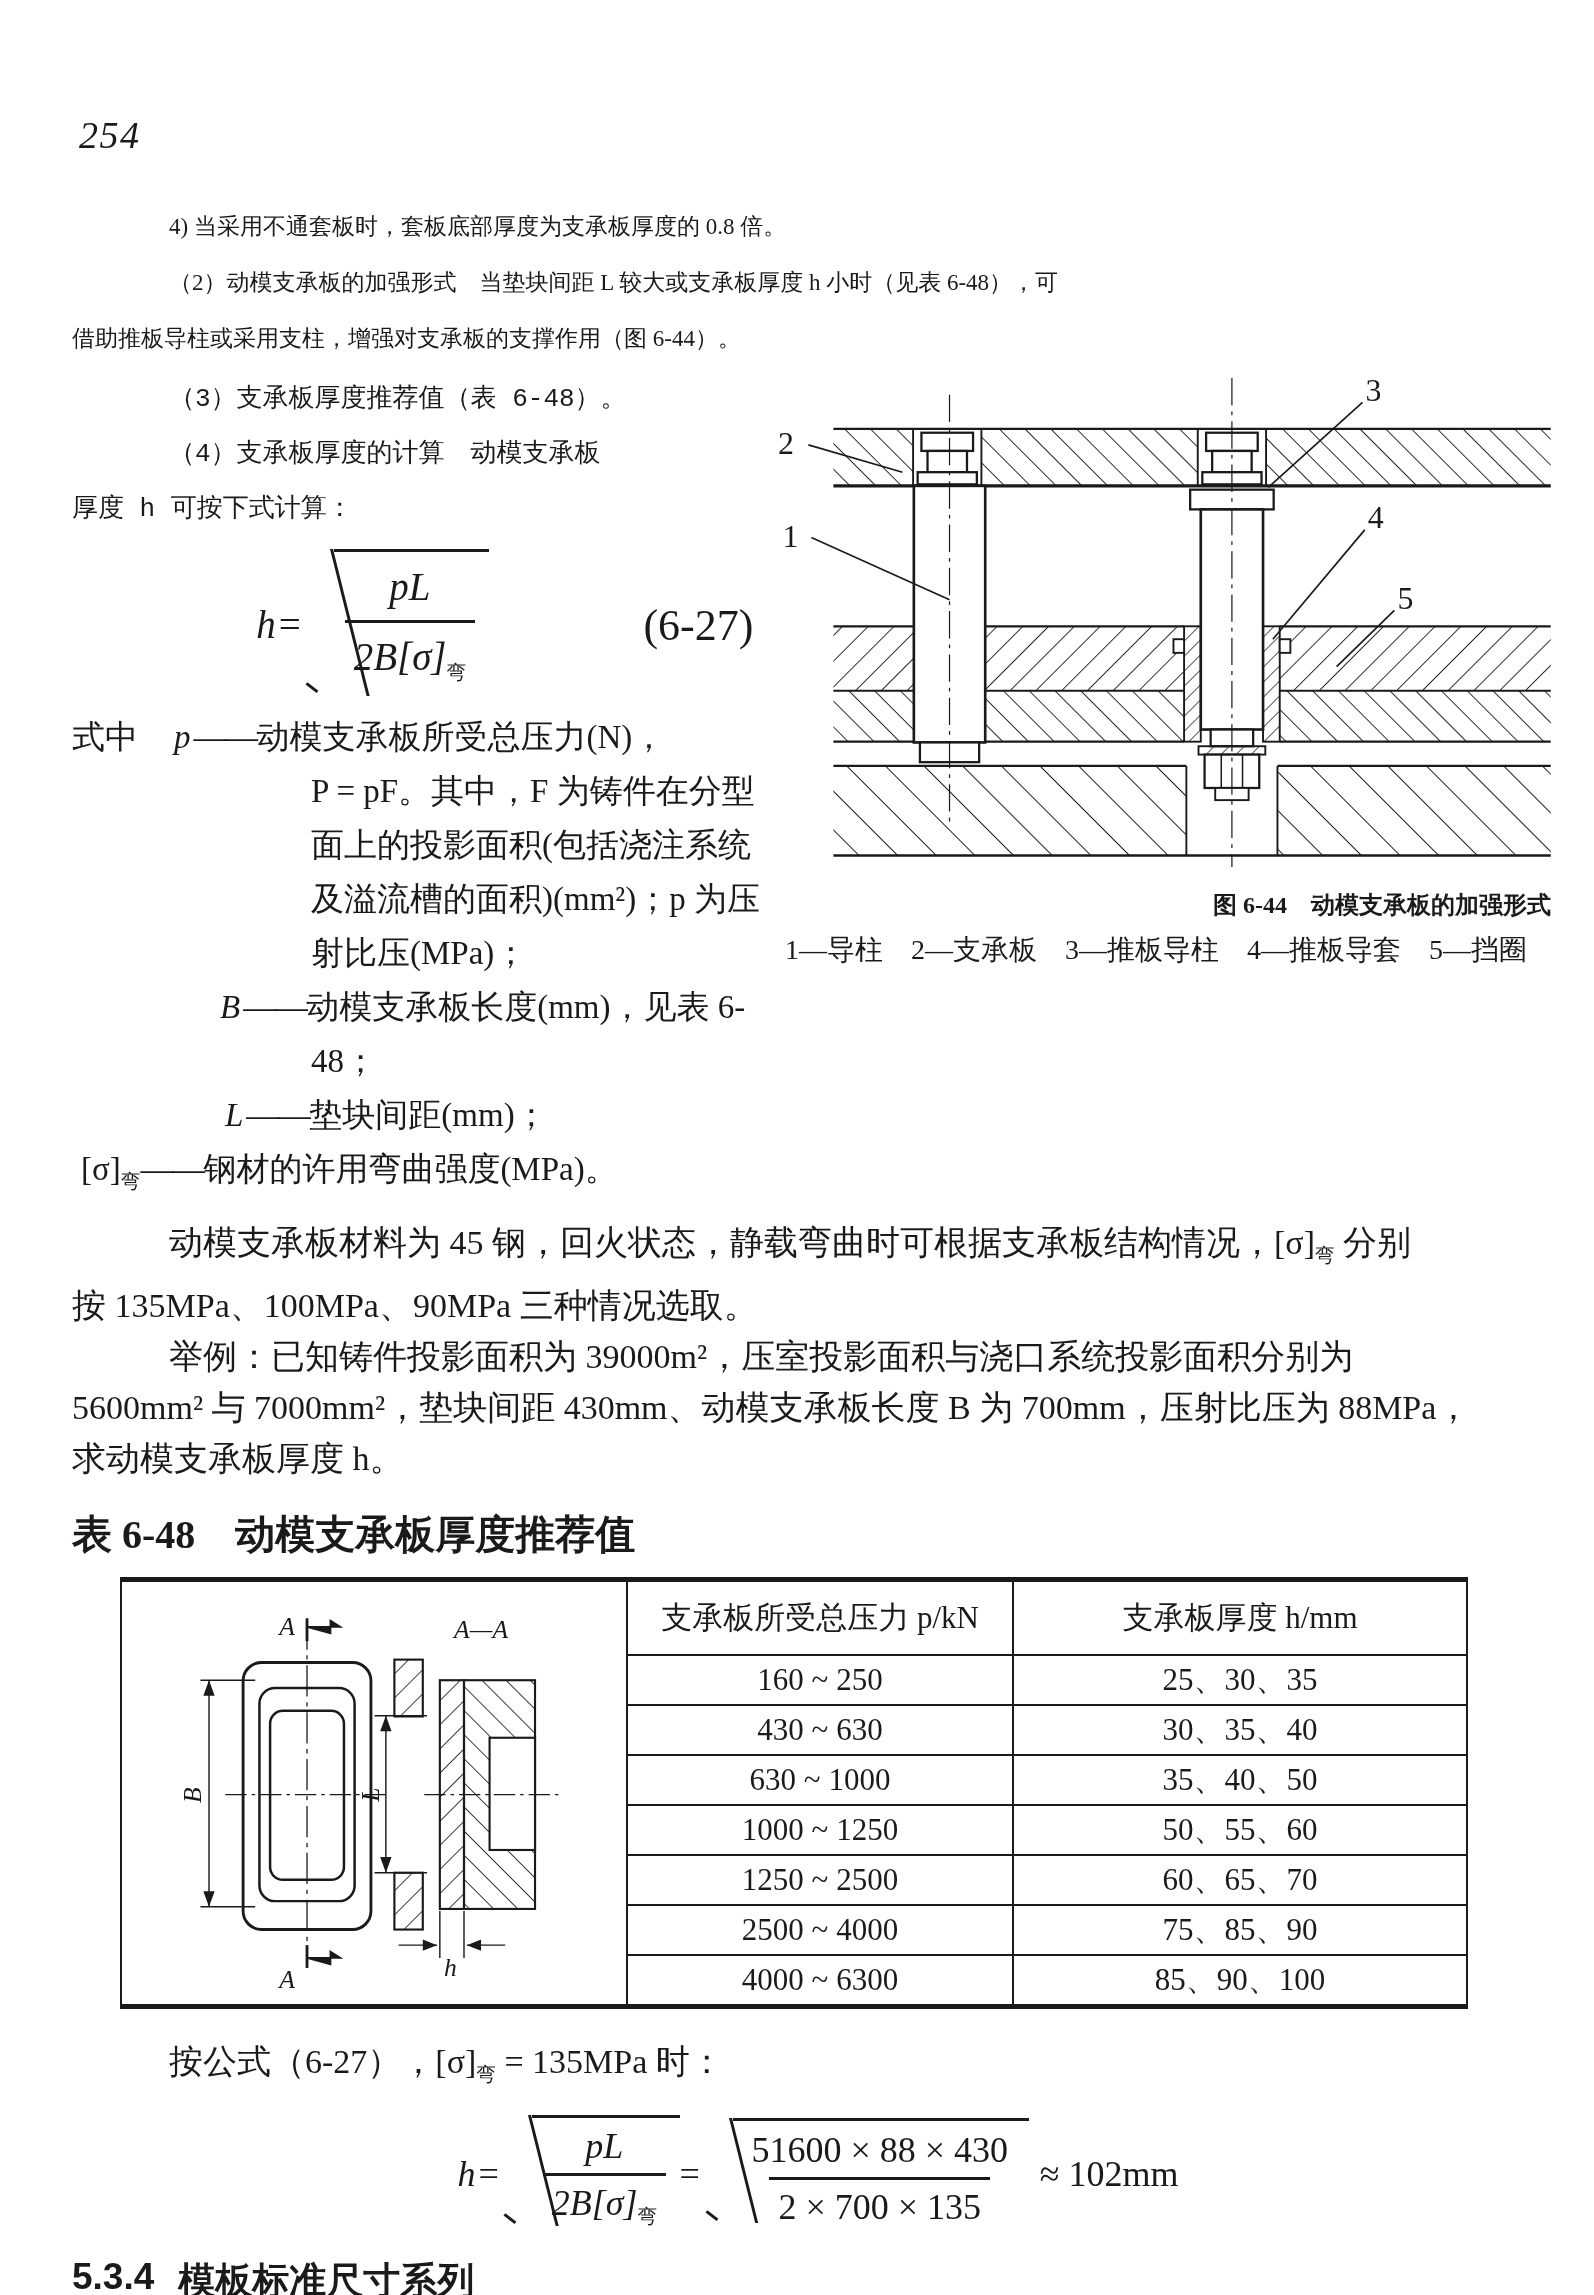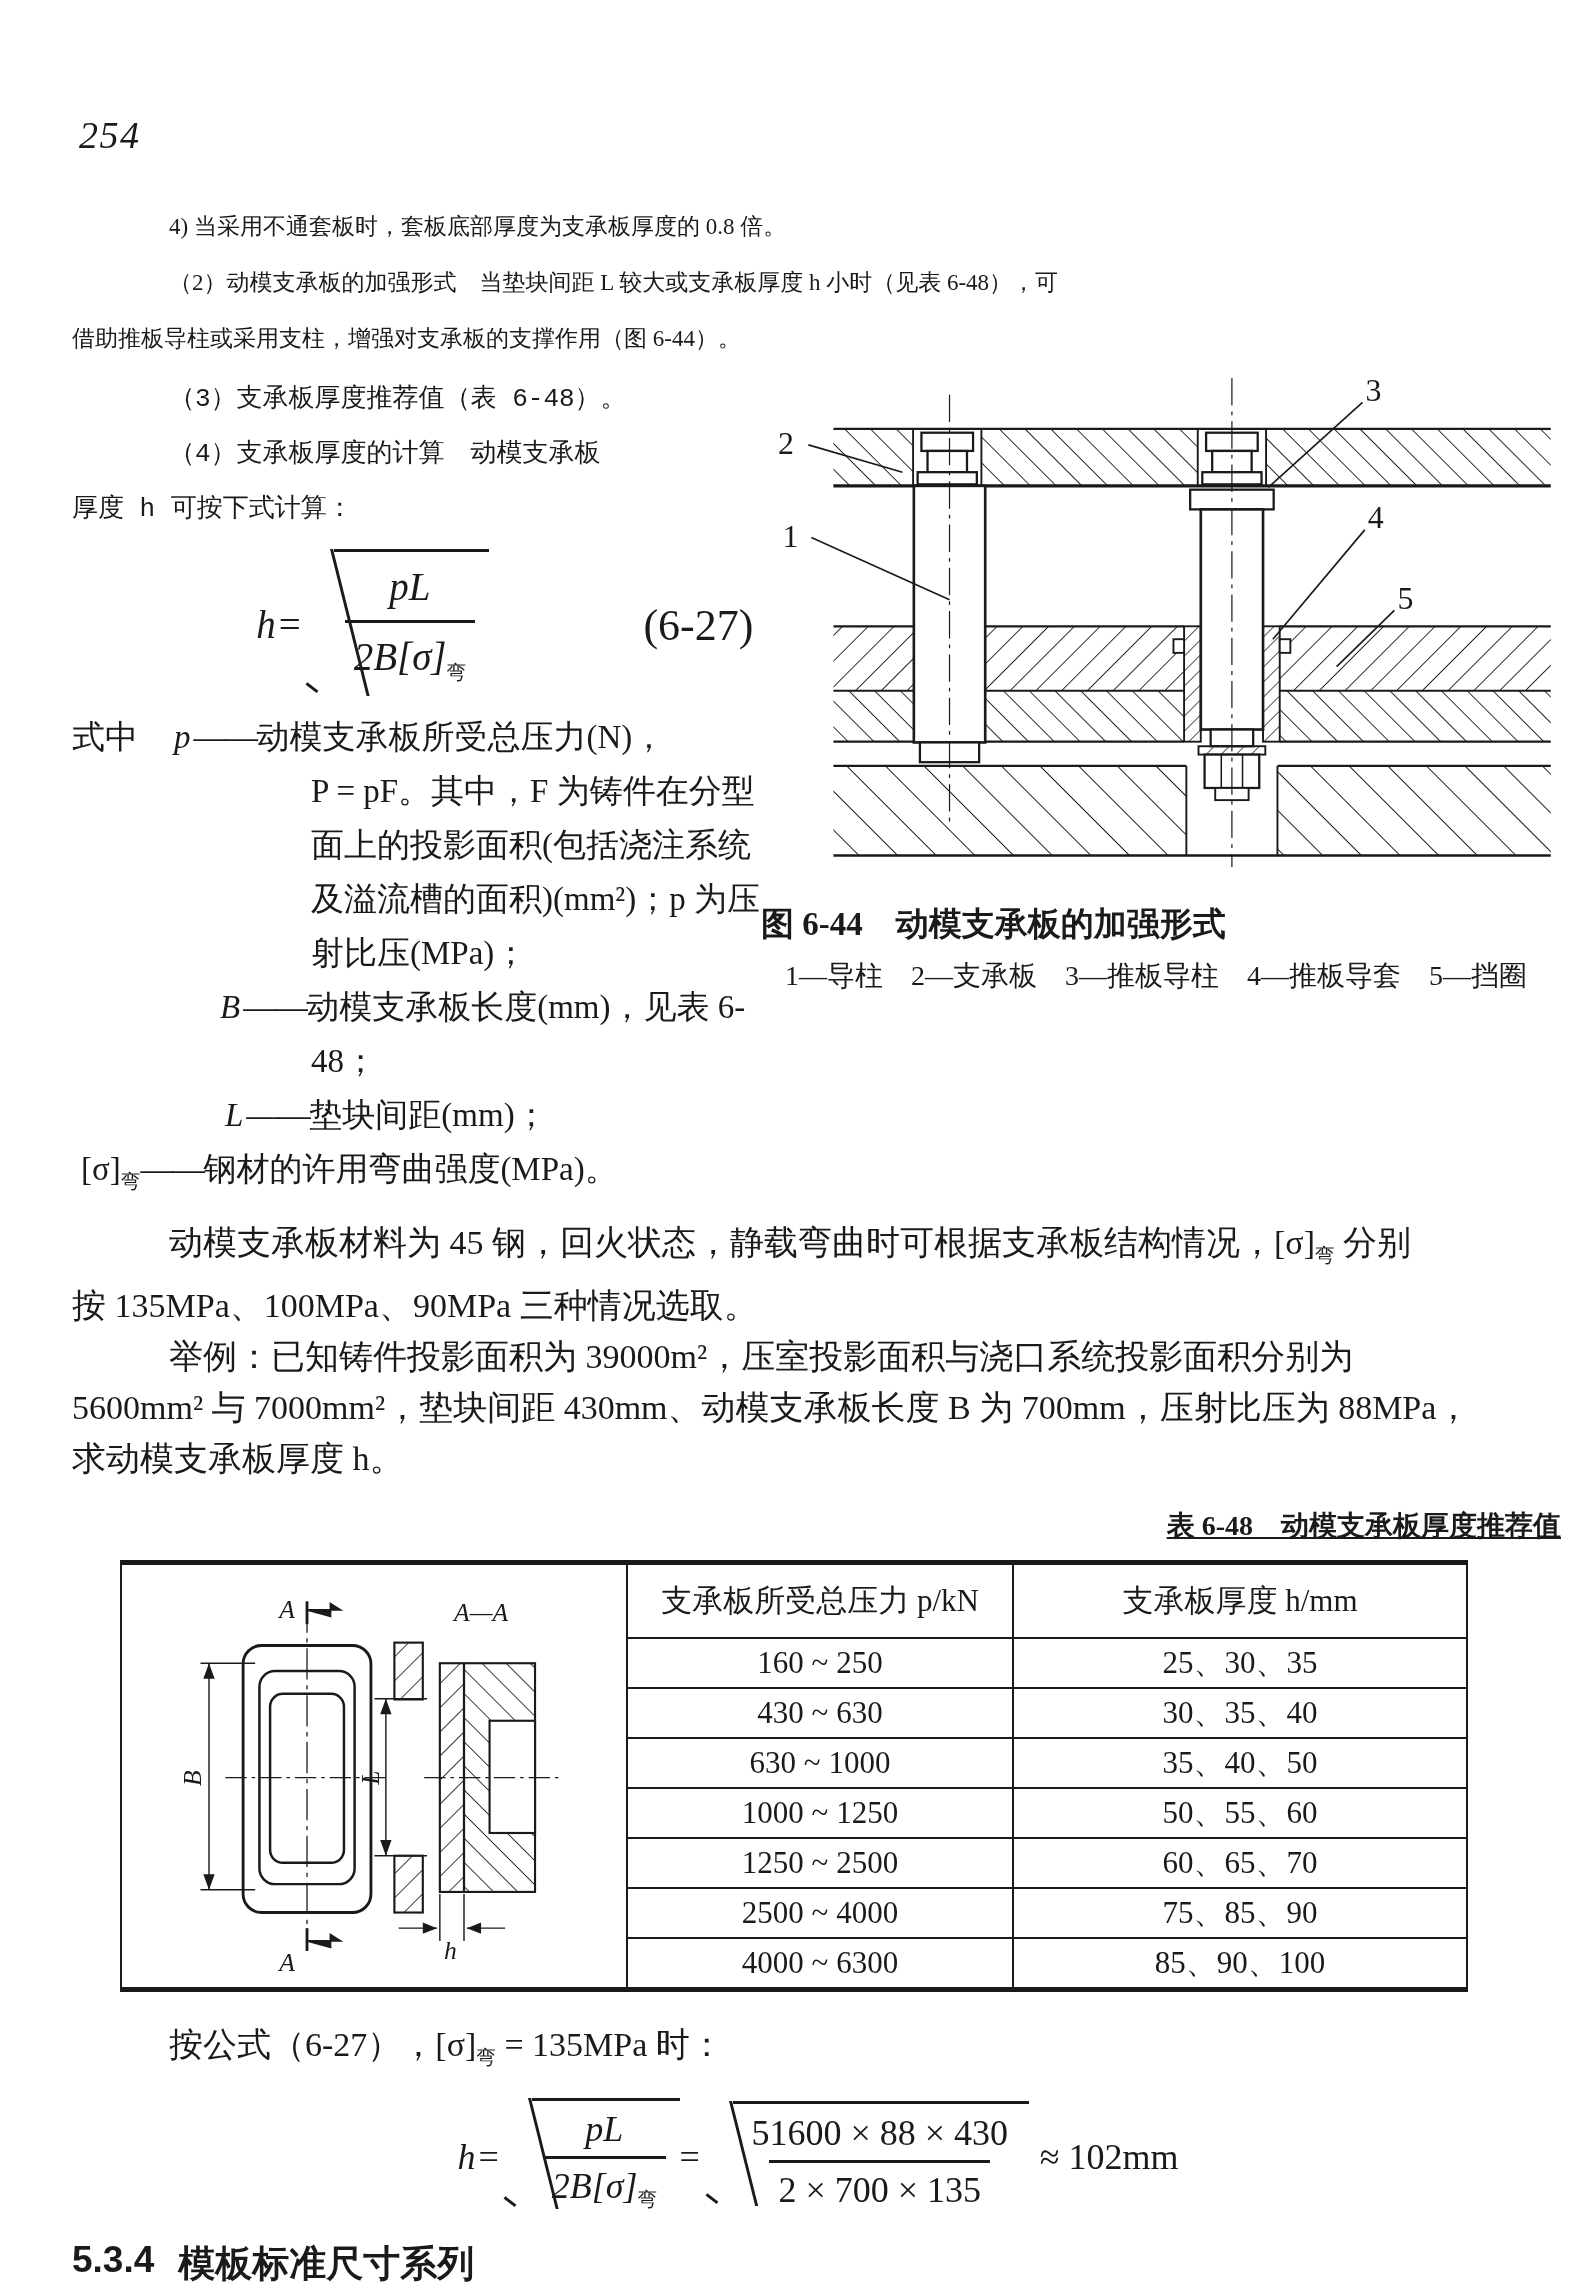--- a/index.html
+++ b/index.html
@@ -34,27 +34,27 @@
   .wl-head { display:inline-block; margin-right:33px; }
   .wl-c  { padding-left:239px; }
   .wl-b  { padding-left:145px; }
   .wl-48 { padding-left:239px; }
   .wl-l  { padding-left:150px; }
   .wl-s  { padding-left:9px; }
   .dash { letter-spacing:-1.5px; }
   
   .fig { margin:0; flex:none; width:790px; }
   .fig svg { display:block; width:790px; height:501px; }
-  .figcap { text-align:left; font-size:33px; font-weight:bold; margin-top:29px; }
+  .figcap { text-align:right; font-size:24px; font-weight:bold; margin-top:16px; }
   .figleg { text-align:center; font-size:28px; margin-top:10.6px; }
   
   .para { margin:0; font-size:34px; line-height:51px; white-space:nowrap; }
   .mt { margin-top:7.6px; }
   
-  .tbl-title { text-align:right; font-weight:bold; font-size:28px; margin:22.7px 0 15px;text-decoration:underline; }
+  .tbl-title { text-align:left; font-weight:bold; font-size:40px; margin:22.7px 0 15px; }
   table.t { border-collapse:collapse; margin-left:48px; table-layout:fixed; }
   table.t { border-top:5.3px solid #1a1a1a; border-bottom:5.3px solid #1a1a1a; }
   table.t td, table.t th { border:2.3px solid #1a1a1a; font-weight:normal; text-align:center; font-size:31px; padding:0; }
   td.diag { width:504px; border-left:none; border-top:none; border-bottom:none; vertical-align:middle; }
   td.c1, th.c1 { width:384px; }
   td.c2, th.c2 { width:452px; }
   th.hd { height:72px; }
   td.dv { height:48px; }
   .diag svg { display:block; width:483px; height:398px; margin:6px auto 0; }
   

